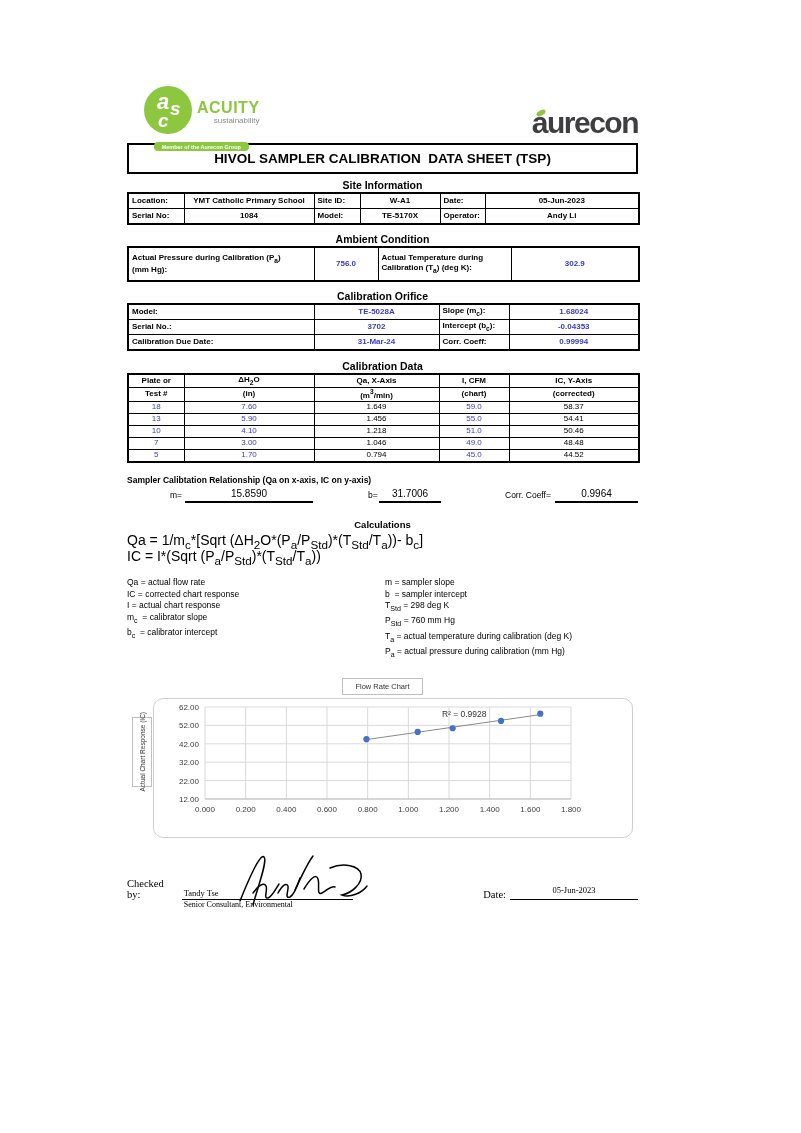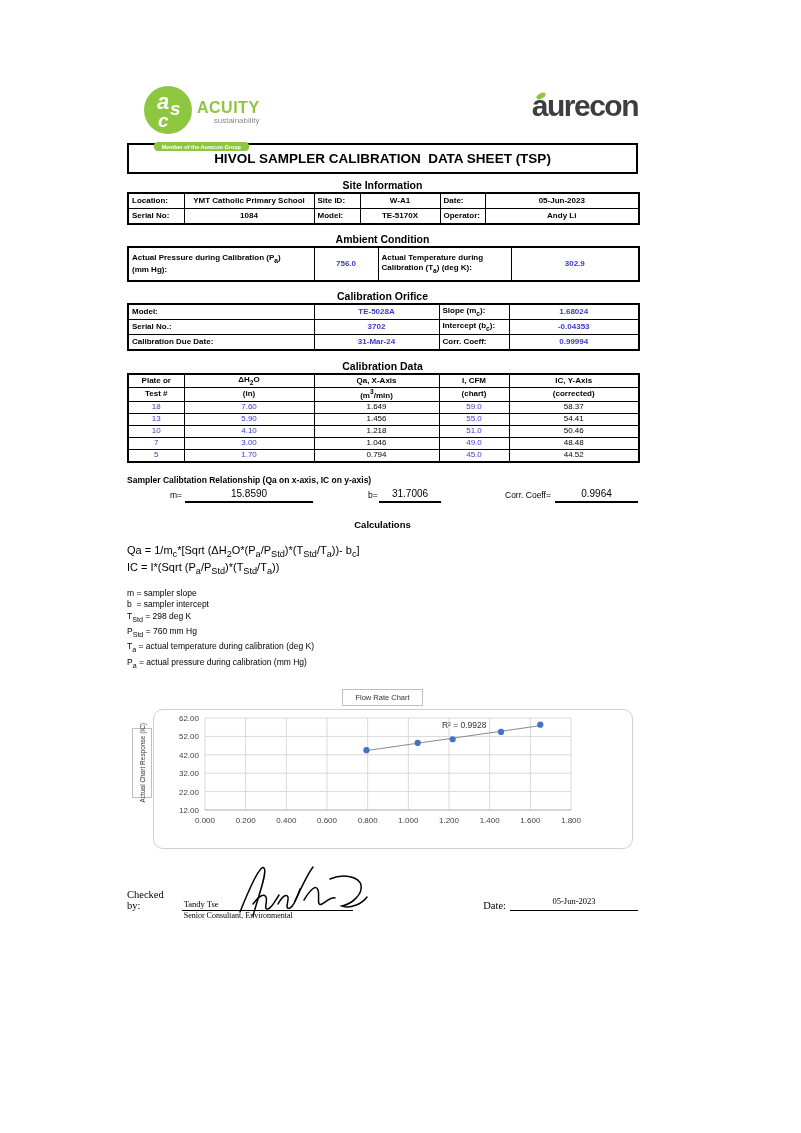--- a/index.html
+++ b/index.html
@@ -9,21 +9,21 @@
 
   
   .logos{display:flex;justify-content:space-between;align-items:flex-start;height:54px;margin-bottom:4px;padding-left:16px;}
   .acuity{display:flex;flex-direction:column;align-items:center;}
   .acuity-top{display:flex;align-items:center;gap:4px;}
   .acuity-text{display:flex;flex-direction:column;align-items:flex-end;line-height:1;}
   .acuity-brand{color:var(--brand-green,#8dc63f);font-weight:bold;font-size:16px;letter-spacing:.5px;}
   .acuity-tag{color:#8a8c8e;font-size:8px;margin-top:1px;}
   .member-bar{margin-top:3px;background:var(--brand-green,#8dc63f);color:#fff;font-size:5.5px;font-weight:bold;
               border-radius:4px;padding:1.5px 8px;white-space:nowrap;}
-  .aurecon{position:relative;margin-top:6px;}
+  .aurecon{position:relative;margin-top:23px;}
   .aurecon-word{font-size:30px;font-weight:bold;color:var(--aurecon-dark,#3e3e40);letter-spacing:-1.5px;line-height:1;}
   .leaf{position:absolute;left:3px;top:-5px;width:12px;height:8px;}
 
   .title-box{border:2px solid #000;text-align:center;font-weight:bold;font-size:13.5px;
              padding:6px 0;white-space:pre;}
 
   .sec-head{text-align:center;font-weight:bold;font-size:10.5px;margin-top:5px;margin-bottom:1px;}
 
   table{border-collapse:collapse;width:511px;table-layout:fixed;}
   .t{border:2px solid #000;}
@@ -34,21 +34,21 @@
   .amb td{height:32px;}
   .cd td{height:11px;text-align:center;}
   .cd .hdr{font-weight:bold;}
 
   .rel-head{font-weight:bold;font-size:8.5px;margin-top:12px;}
   .rel-row{position:relative;height:17px;margin-top:3px;font-size:8.5px;}
   .rel-row .tag{position:absolute;top:2px;}
   .uline{position:absolute;top:0;border-bottom:2px solid #000;text-align:center;font-size:10px;height:13px;}
 
   .calc-head{text-align:center;font-weight:bold;font-size:9.5px;margin-top:14px;}
-  .formulas{margin-top:14px;font-size:11px;line-height:13px;}
+  .formulas{margin-top:4px;font-size:14px;line-height:13px;}
   .defs{display:flex;margin-top:10px;font-size:8.5px;line-height:11.5px;}
   .defs-left{width:258px;}
   .defs-right{width:253px;}
 
   .chart-title-wrap{text-align:center;margin-top:14px;}
   .chart-title-box{display:inline-block;border:1px solid #bfbfbf;font-size:7.5px;padding:3px 12px;color:#333;}
   .chart-region{position:relative;margin-top:3px;}
   .chart-box{margin-left:26px;width:478px;height:138px;border:1px solid #d0d0d0;border-radius:10px;
              box-shadow:0 0 1px rgba(0,0,0,.05);}
   .ylabel-box{position:absolute;left:5px;top:19px;width:18px;height:68px;border:1px solid #bfbfbf;
@@ -253,20 +253,27 @@
       <span class="tag" style="left:378px">Corr. Coeff=</span>
       <span class="uline" style="left:428px;width:83px">0.9964</span>
     </div>
 
     <div class="calc-head">Calculations</div>
     <div class="formulas">
       <div>Qa = 1/m<sub>c</sub>*[Sqrt (ΔH<sub>2</sub>O*(P<sub>a</sub>/P<sub>Std</sub>)*(T<sub>Std</sub>/T<sub>a</sub>))- b<sub>c</sub>]</div>
       <div>IC = I*(Sqrt (P<sub>a</sub>/P<sub>Std</sub>)*(T<sub>Std</sub>/T<sub>a</sub>))</div>
     </div>
     <div class="defs">
+      <div class="defs-left">
+        <div>Qa = actual flow rate</div>
+        <div>IC = corrected chart response</div>
+        <div>I = actual chart response</div>
+        <div>m<sub>c</sub>&nbsp; = calibrator slope</div>
+        <div>b<sub>c</sub>&nbsp; = calibrator intercept</div>
+      </div>
       <div class="defs-right">
         <div>m = sampler slope</div>
         <div>b&nbsp; = sampler intercept</div>
         <div>T<sub>Std</sub> = 298 deg K</div>
         <div>P<sub>Std</sub> = 760 mm Hg</div>
         <div>T<sub>a</sub> = actual temperature during calibration (deg K)</div>
         <div>P<sub>a</sub> = actual pressure during calibration (mm Hg)</div>
       </div>
     </div>
 

